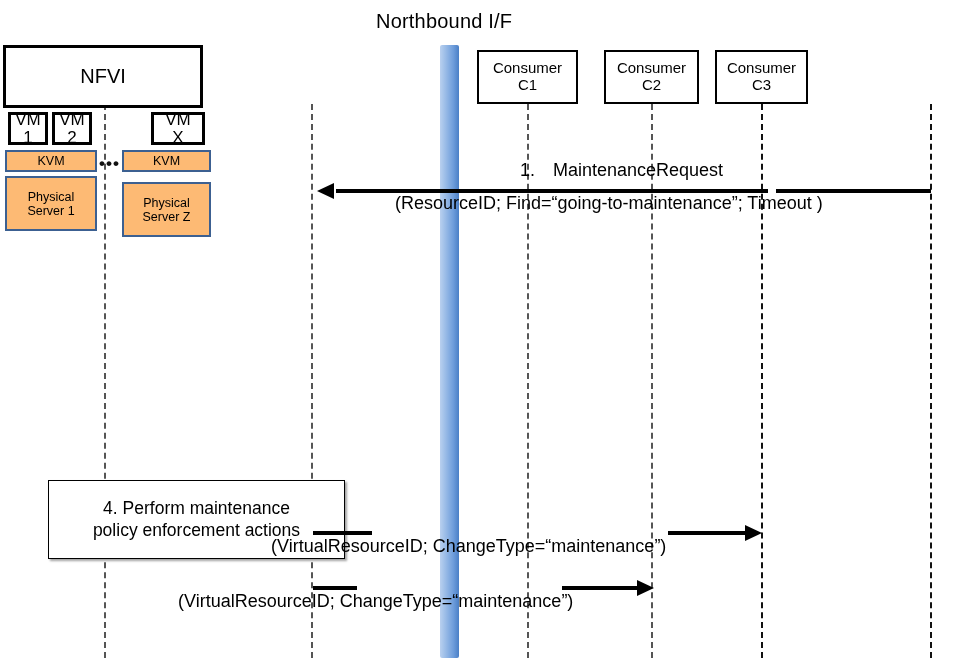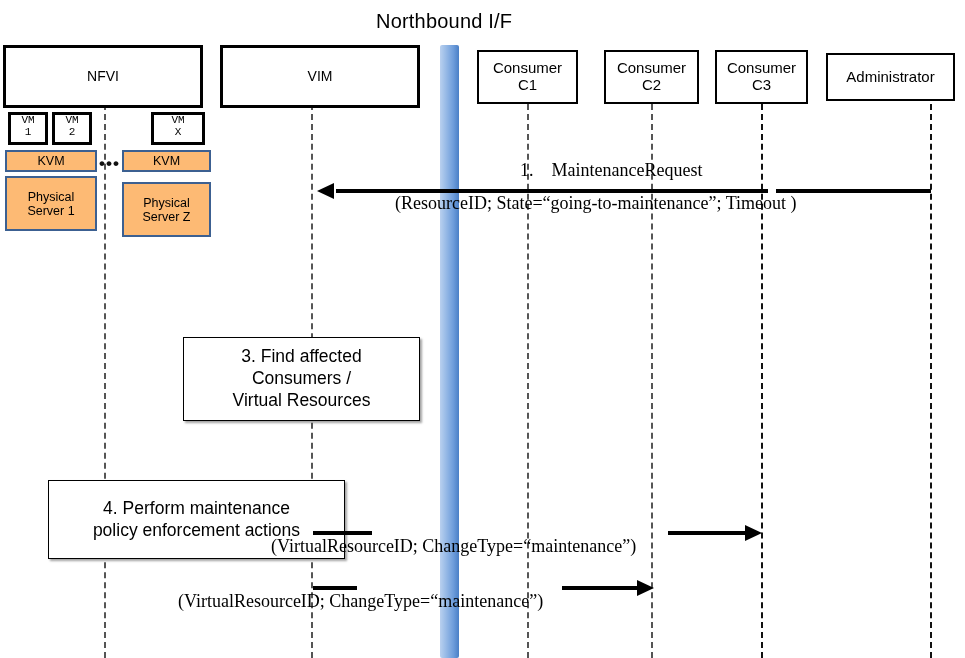--- a/index.html
+++ b/index.html
@@ -9,95 +9,89 @@
 
   
   .abs{position:absolute;box-sizing:border-box;}
 
   
   .title{font-size:20px;letter-spacing:.2px;white-space:nowrap;}
 
   
   .actor{border:3px solid #000;background:#fff;display:flex;
          align-items:center;justify-content:center;text-align:center;
-         font-size:14px;line-height:1.12;white-space:pre-line;}
+         font-size:20px;line-height:1.12;white-space:pre-line;}
   .actor.small{font-size:15px;border-width:2.5px;}
 
   
   .lifeline{border-left:2px dashed #555;width:0;}
   .lifeline.dk{border-left-color:#111;}
 
   
   .nbbar{background:linear-gradient(to right,#b9d0ef 0%,#a6c4ea 18%,#6e9ddb 70%,#4a7fc6 100%);
          border-radius:2px;}
 
   
-  .vmbox{border:3px solid #000;background:#fff;display:flex;
-         justify-content:center;text-align:center;font-size:11px;line-height:1.05;
-         white-space:pre-line;font-family:Liberation Mono, monospace;}
+  .vmbox{border:3px solid #000;background:#fff;display:flex;align-items:center;
+         justify-content:center;text-align:center;font-size:17px;line-height:1.05;
+         white-space:pre-line;}
   .bluebox{border:2.5px solid #3C6091;background:#fdba74;display:flex;align-items:center;
            justify-content:center;text-align:center;font-size:12.5px;line-height:1.12;
            white-space:pre-line;}
   .dots{font-size:17px;font-weight:bold;letter-spacing:1px;color:#111;line-height:1;}
 
   
   .pbox{border:1.5px solid #000;background:#fff;display:flex;align-items:center;
         justify-content:center;text-align:center;font-size:17.5px;line-height:1.25;
         white-space:pre-line;box-shadow:2px 2px 2px rgba(90,90,90,.55);}
 
   
   .msgline{height:0;border-top:4px solid #000;}
   .arrowhead{width:0;height:0;}
   .arrowhead.left{border-top:8px solid transparent;border-bottom:8px solid transparent;
                   border-right:17px solid #000;}
   .arrowhead.right{border-top:8px solid transparent;border-bottom:8px solid transparent;
                    border-left:17px solid #000;}
   .msglabel{font-size:18px;white-space:nowrap;line-height:1.15;}
-  .msglabel.c{font-family:Liberation Serif, serif;}
+  .msglabel.c{}
 </style>
 </head>
 <body>
 
 <div id="stage">
 
   <div class="abs title" style="left:376px;top:10px;">Northbound I/F</div>
 
   <div class="abs lifeline" style="left:104px;top:104px;height:554px;"></div>
   <div class="abs lifeline" style="left:311px;top:104px;height:554px;"></div>
   <div class="abs lifeline" style="left:527px;top:104px;height:554px;"></div>
   <div class="abs lifeline" style="left:651px;top:104px;height:554px;"></div>
   <div class="abs lifeline dk" style="left:761px;top:104px;height:554px;"></div>
   <div class="abs lifeline dk" style="left:930px;top:104px;height:554px;"></div>
 
   <div class="abs actor" style="left:3px;top:45px;width:200px;height:63px;">
     <span>NFVI</span>
   </div>
 
-  <div class="abs actor" style="left:220px;top:45px;width:200px;height:63px;">
-    <span>VIM</span>
-  </div>
 
   <div class="abs actor small" style="left:477px;top:50px;width:101px;height:54px;">
     <span>Consumer
 C1</span>
   </div>
 
   <div class="abs actor small" style="left:604px;top:50px;width:95px;height:54px;">
     <span>Consumer
 C2</span>
   </div>
 
   <div class="abs actor small" style="left:715px;top:50px;width:93px;height:54px;">
     <span>Consumer
 C3</span>
   </div>
 
-  <div class="abs actor small" style="left:826px;top:53px;width:129px;height:48px;">
-    <span>Administrator</span>
-  </div>
 
   <div class="abs nbbar" style="left:440px;top:45px;width:19px;height:613px;"></div>
 
   <div class="abs vmbox" style="left:8px;top:112px;width:40px;height:33px;">
     <span>VM
 1</span>
   </div>
   <div class="abs vmbox" style="left:52px;top:112px;width:40px;height:33px;">
     <span>VM
 2</span>
@@ -122,28 +116,23 @@
   </div>
   <div class="abs bluebox" style="left:122px;top:182px;width:89px;height:55px;">
     <span>Physical
 Server Z</span>
   </div>
 
   <div class="abs msglabel c" style="left:520px;top:160px;">1. MaintenanceRequest</div>
   <div class="abs msgline" style="left:336px;top:189px;width:432px;"></div>
   <div class="abs msgline" style="left:776px;top:189px;width:155px;"></div>
   <div class="abs arrowhead left" style="left:317px;top:183px;"></div>
-  <div class="abs msglabel c" style="left:395px;top:193px;">(ResourceID; State=“going-to-maintenance”; Timeout )</div>
+  <div class="abs msglabel c" style="left:395px;top:193px;">(ResourceID; Find=“going-to-maintenance”; Timeout )</div>
 
 
-  <div class="abs pbox" style="left:183px;top:337px;width:237px;height:84px;">
-    <span>3. Find affected
-Consumers /
-Virtual Resources</span>
-  </div>
 
   <div class="abs pbox" style="left:48px;top:436px;width:297px;height:79px;margin-top:44px;">
     <span>4. Perform maintenance
 policy enforcement actions</span>
   </div>
 
   <div class="abs msgline" style="left:313px;top:531px;width:59px;"></div>
   <div class="abs msgline" style="left:668px;top:531px;width:80px;"></div>
   <div class="abs arrowhead right" style="left:745px;top:525px;"></div>
   <div class="abs msglabel c" style="left:271px;top:536px;">(VirtualResourceID; ChangeType=“maintenance”)</div>

